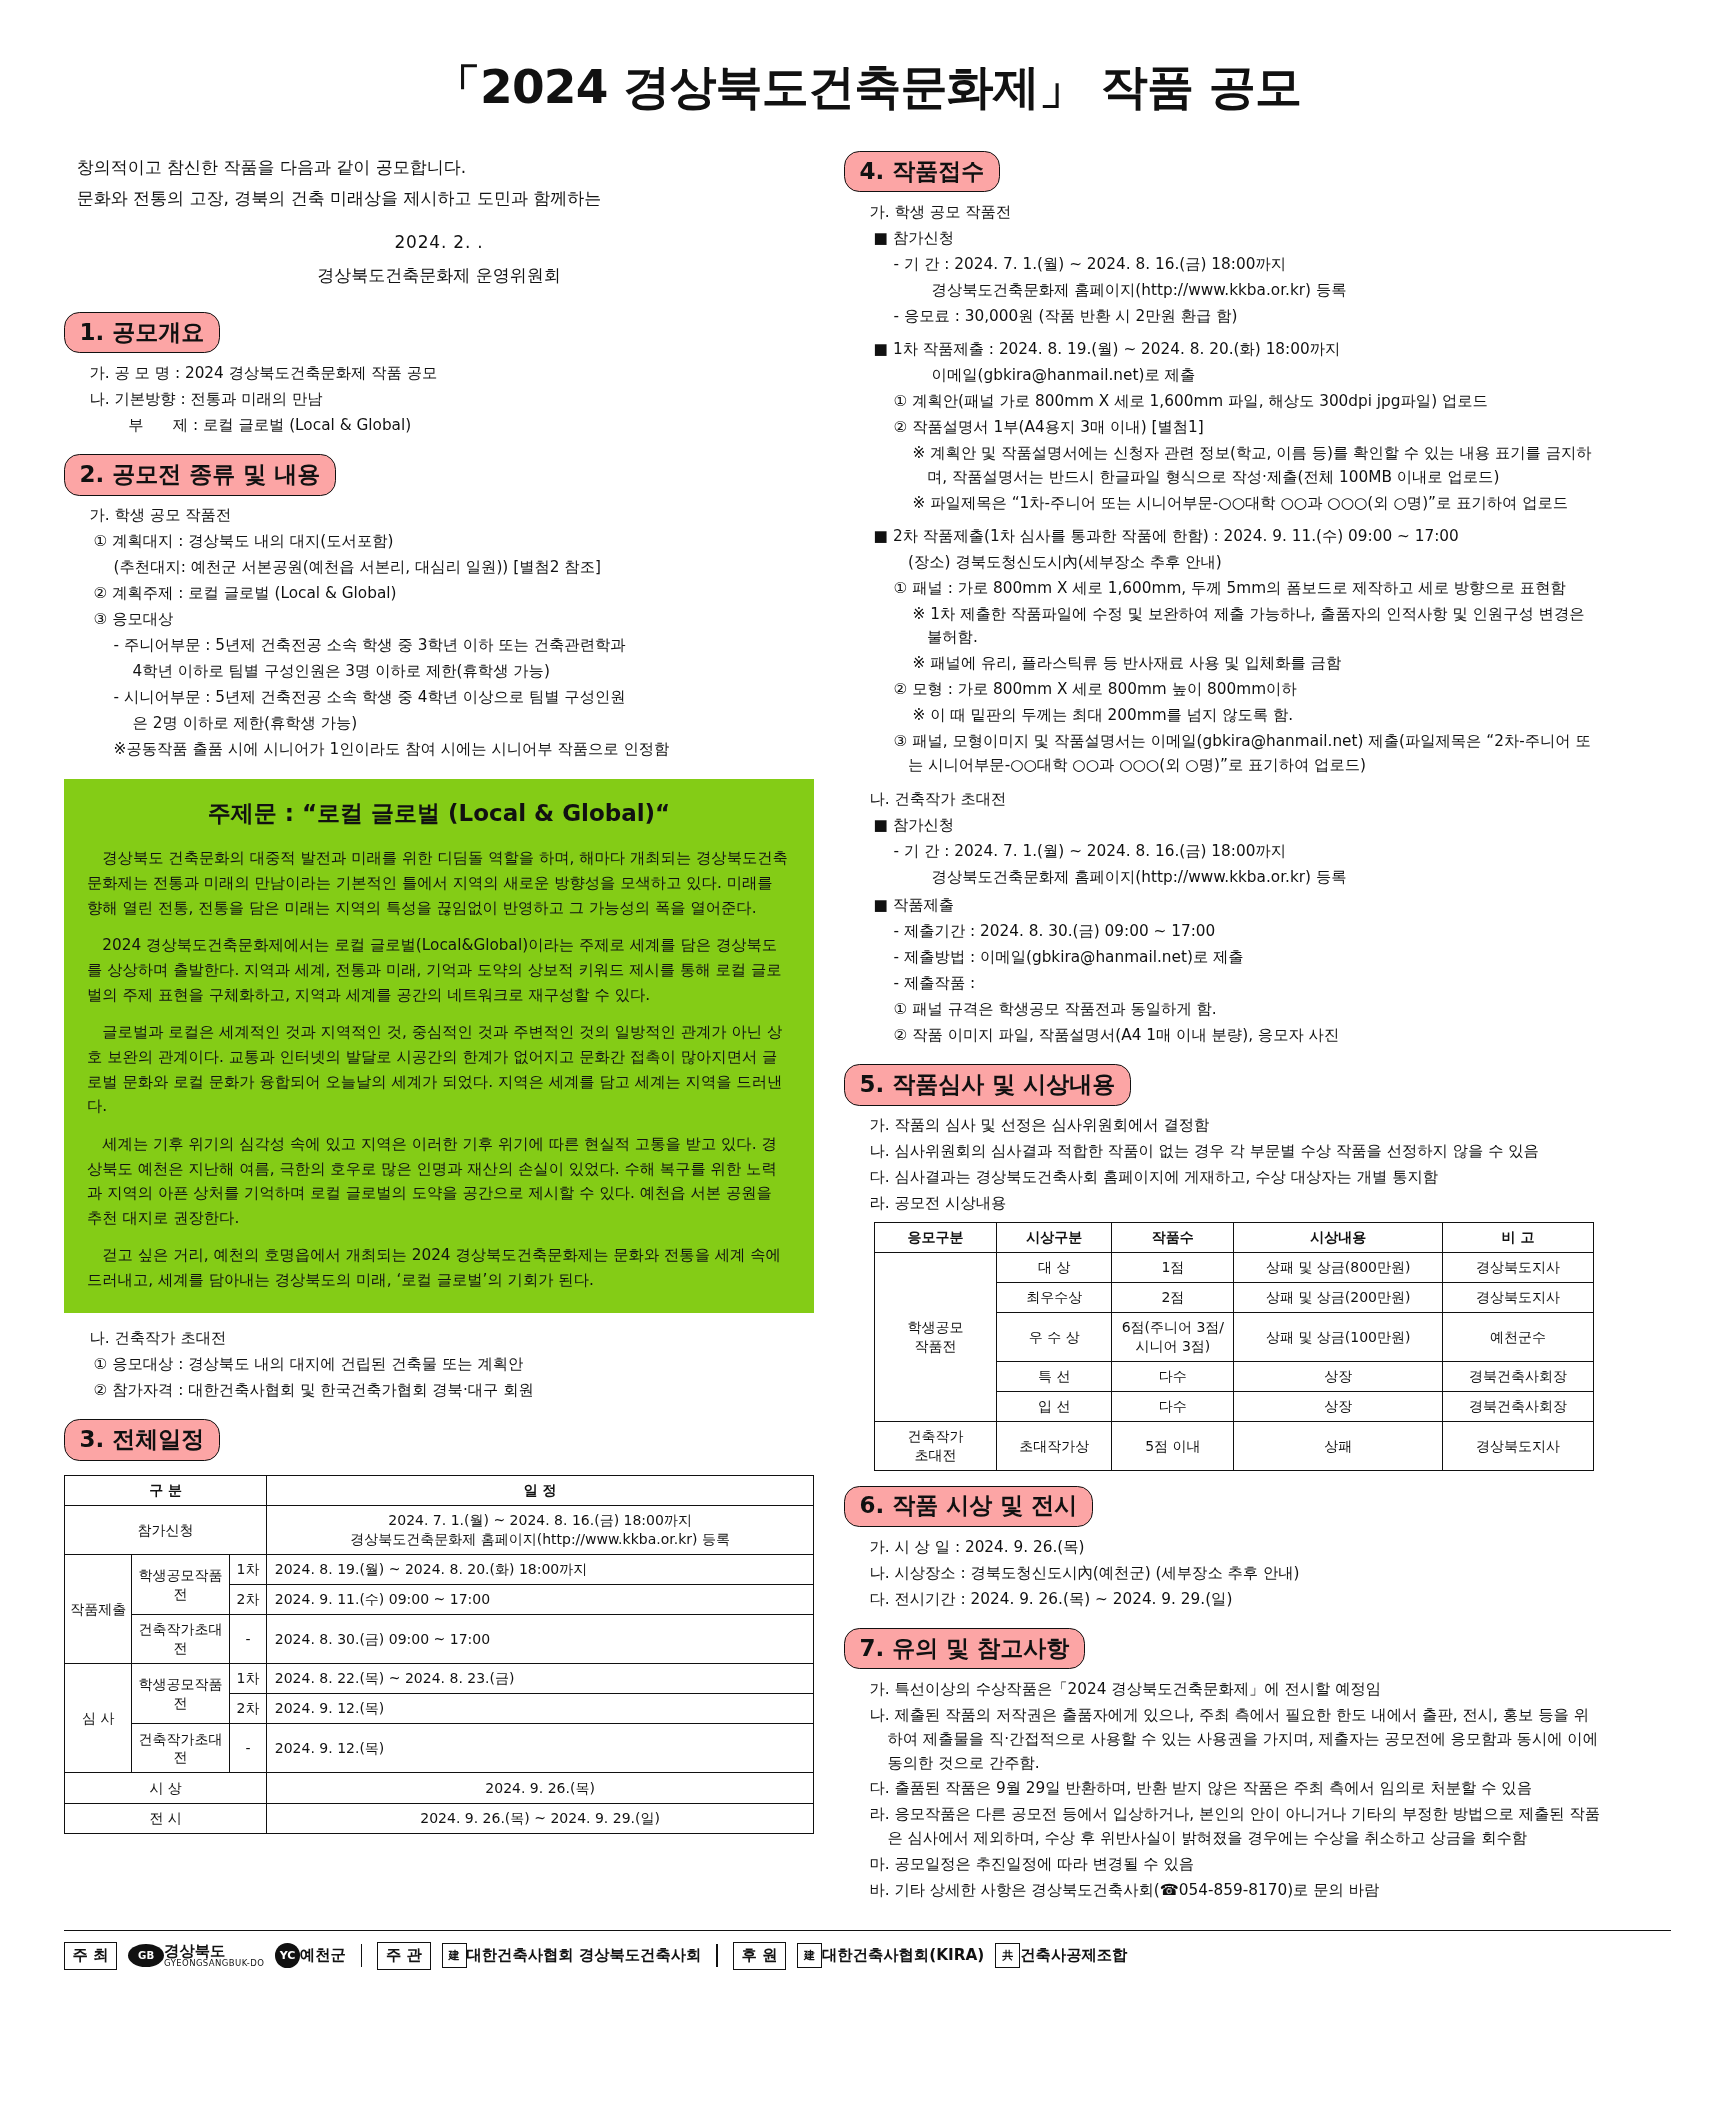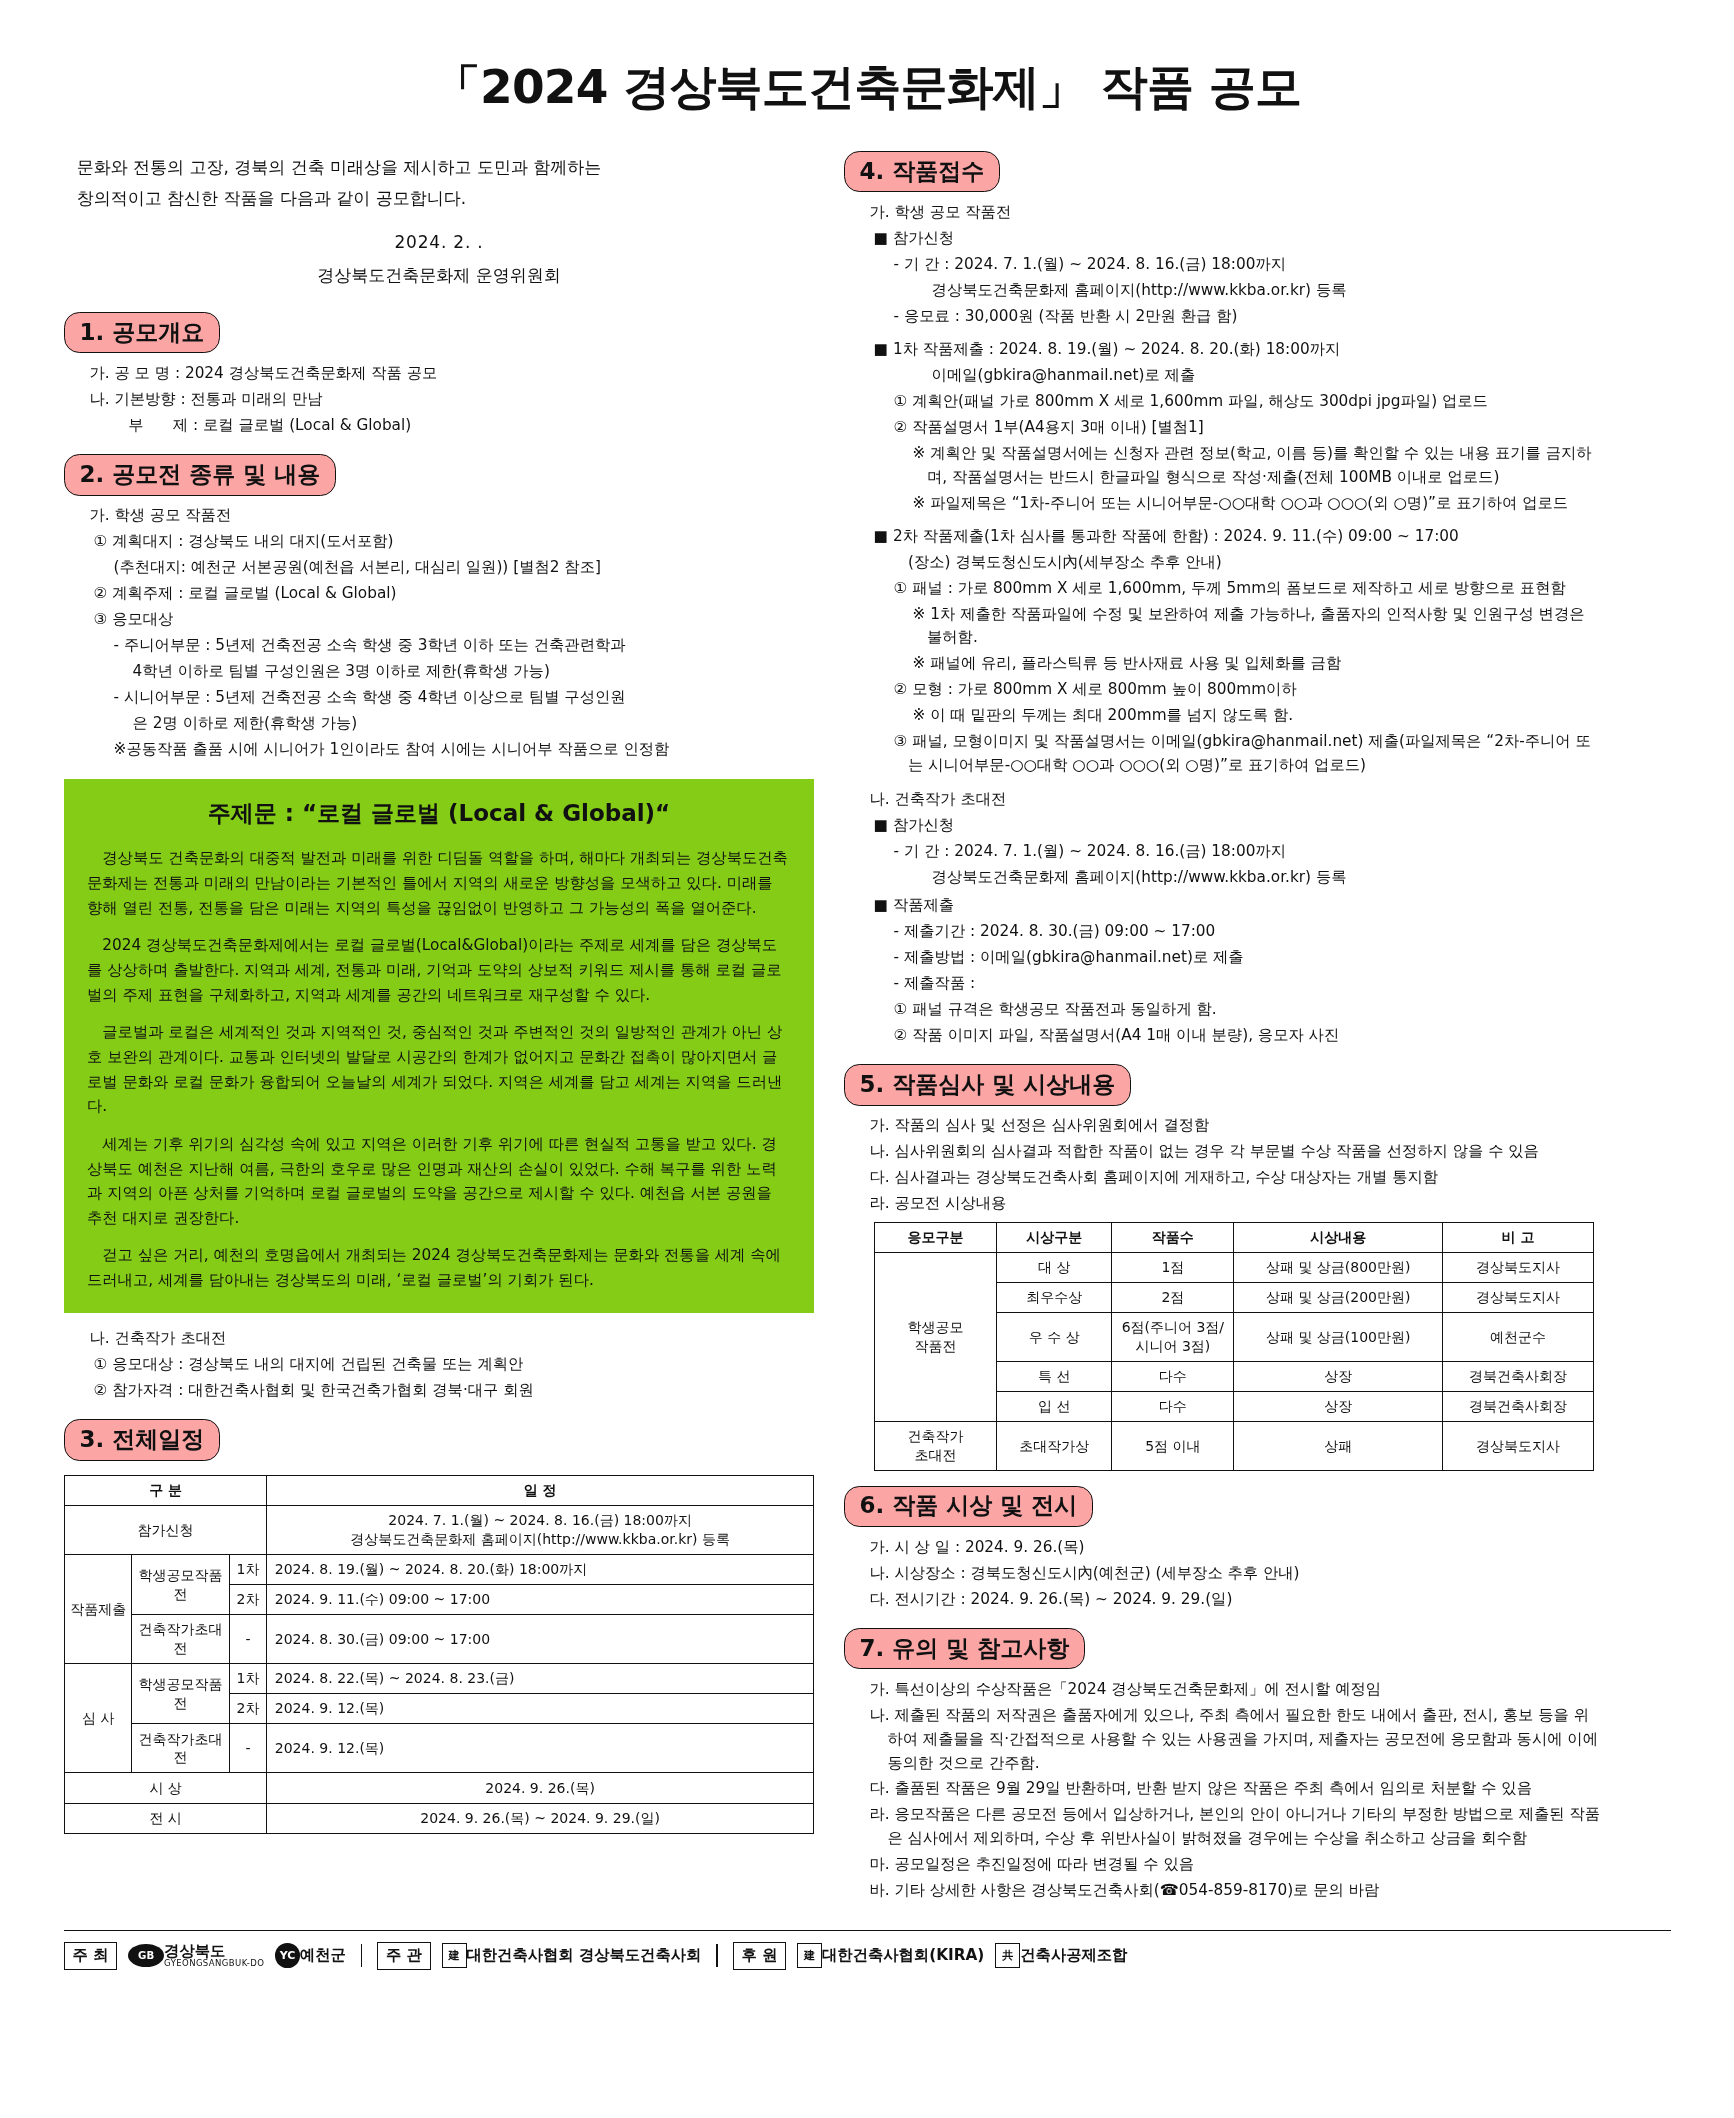--- a/index.html
+++ b/index.html
@@ -140,22 +140,22 @@
 
 <div class="page">
 
   <div class="doc-title">「2024 경상북도건축문화제」 작품 공모</div>
 
   <div class="columns">
 
     <div class="col-left">
 
       <div class="intro">
+        <p>창의적이고 참신한 작품을 다음과 같이 공모합니다.</p>
         <p>문화와 전통의 고장, 경북의 건축 미래상을 제시하고 도민과 함께하는</p>
-        <p>창의적이고 참신한 작품을 다음과 같이 공모합니다.</p>
       </div>
       <div class="date-line">2024.  2.     .</div>
       <div class="org-line">경상북도건축문화제 운영위원회</div>
 
       
       <div class="sec-head first">1. 공모개요</div>
       <div class="body-txt lvl1">
         <span class="hang nowrapish">가. 공 모 명 : 2024 경상북도건축문화제 작품 공모</span>
         <span class="hang nowrapish">나. 기본방향 : 전통과 미래의 만남</span>
         <span class="hang nowrapish">        부      제 : 로컬 글로벌 (Local &amp; Global)</span>

